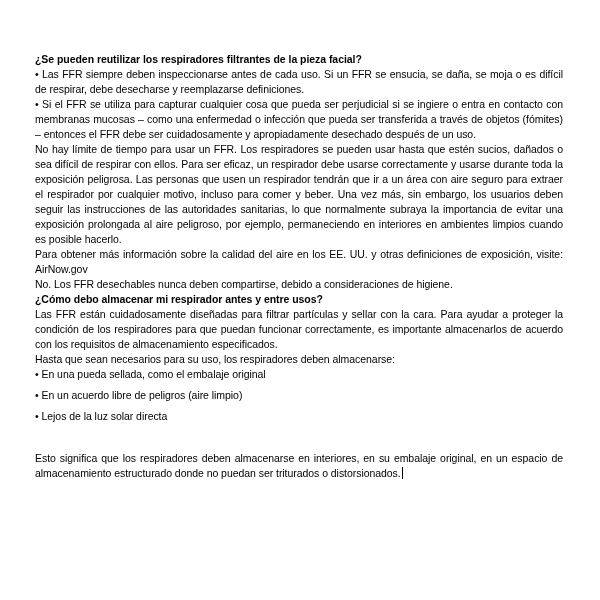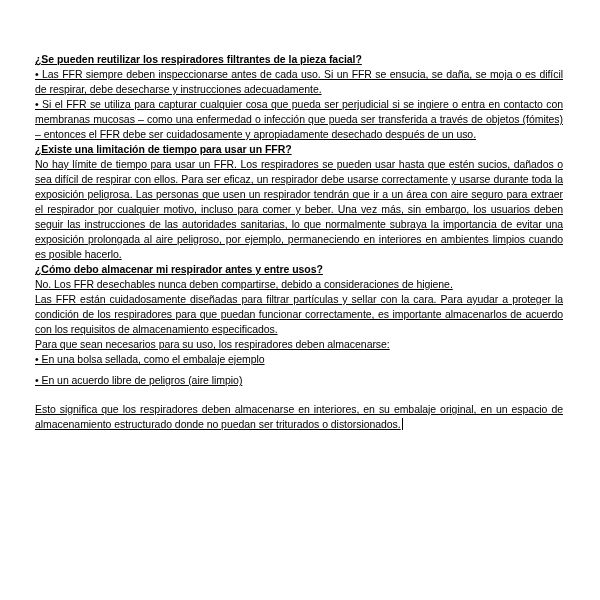--- a/index.html
+++ b/index.html
@@ -18,52 +18,52 @@
       color: #000000;
       font-family: "Liberation Sans", "DejaVu Sans", sans-serif;
       font-size: 10.5px;
       line-height: 15px;
       letter-spacing: -0.05px;
     }
     p.block {
       margin: 0;
       padding: 0;
       text-align: justify;
-      text-decoration: underline;
     }
     p.heading {
       font-weight: bold;
       text-align: left;
     }
     p.list-item {
       margin-bottom: 6px;
     }
     p.paragraph-spaced {
-      margin-top: 14px;
+      margin-top: 27px;
     }
     .caret {
       display: inline-block;
       width: 1px;
       height: 12px;
       background: #000000;
       vertical-align: -2px;
       margin-left: 1px;
     }
   </style>
 </head>
 <body>
 
 <div class="page" style="background: rgb(255, 255, 255);">
   <div class="doc" style="color: rgb(0, 0, 0);">
       <p class="block heading"><span>¿Se pueden reutilizar los respiradores filtrantes de la pieza facial?</span></p>
-      <p class="block bullet-paragraph"><span>• Las FFR siempre deben inspeccionarse antes de cada uso. Si un FFR se ensucia, se daña, se moja o es difícil de respirar, debe desecharse y instrucciones adecuadamente.</span></p>
+      <p class="block bullet-paragraph"><span>• Las FFR siempre deben inspeccionarse antes de cada uso. Si un FFR se ensucia, se daña, se moja o es difícil de respirar, debe desecharse y reemplazarse definiciones.</span></p>
       <p class="block bullet-paragraph"><span>• Si el FFR se utiliza para capturar cualquier cosa que pueda ser perjudicial si se ingiere o entra en contacto con membranas mucosas – como una enfermedad o infección que pueda ser transferida a través de objetos (fómites) – entonces el FFR debe ser cuidadosamente y apropiadamente desechado después de un uso.</span></p>
-      <p class="block heading"><span>¿Existe una limitación de tiempo para usar un FFR?</span></p>
       <p class="block paragraph"><span>No hay límite de tiempo para usar un FFR. Los respiradores se pueden usar hasta que estén sucios, dañados o sea difícil de respirar con ellos. Para ser eficaz, un respirador debe usarse correctamente y usarse durante toda la exposición peligrosa. Las personas que usen un respirador tendrán que ir a un área con aire seguro para extraer el respirador por cualquier motivo, incluso para comer y beber. Una vez más, sin embargo, los usuarios deben seguir las instrucciones de las autoridades sanitarias, lo que normalmente subraya la importancia de evitar una exposición prolongada al aire peligroso, por ejemplo, permaneciendo en interiores en ambientes limpios cuando es posible hacerlo.</span></p>
+      <p class="block paragraph"><span>Para obtener más información sobre la calidad del aire en los EE. UU. y otras definiciones de exposición, visite: AirNow.gov</span></p>
+      <p class="block paragraph"><span>No. Los FFR desechables nunca deben compartirse, debido a consideraciones de higiene.</span></p>
       <p class="block heading"><span>¿Cómo debo almacenar mi respirador antes y entre usos?</span></p>
-      <p class="block paragraph"><span>No. Los FFR desechables nunca deben compartirse, debido a consideraciones de higiene.</span></p>
       <p class="block paragraph"><span>Las FFR están cuidadosamente diseñadas para filtrar partículas y sellar con la cara. Para ayudar a proteger la condición de los respiradores para que puedan funcionar correctamente, es importante almacenarlos de acuerdo con los requisitos de almacenamiento especificados.</span></p>
-      <p class="block paragraph"><span>Para que sean necesarios para su uso, los respiradores deben almacenarse:</span></p>
-      <p class="block list-item"><span>• En una bolsa sellada, como el embalaje ejemplo</span></p>
+      <p class="block paragraph"><span>Hasta que sean necesarios para su uso, los respiradores deben almacenarse:</span></p>
+      <p class="block list-item"><span>• En una pueda sellada, como el embalaje original</span></p>
       <p class="block list-item"><span>• En un acuerdo libre de peligros (aire limpio)</span></p>
+      <p class="block list-item"><span>• Lejos de la luz solar directa</span></p>
       <p class="block paragraph-spaced"><span>Esto significa que los respiradores deben almacenarse en interiores, en su embalaje original, en un espacio de almacenamiento estructurado donde no puedan ser triturados o distorsionados.</span><span class="caret" style="background: rgb(0, 0, 0);"></span></p>
     </div>
 </div>
 
 </body></html>

